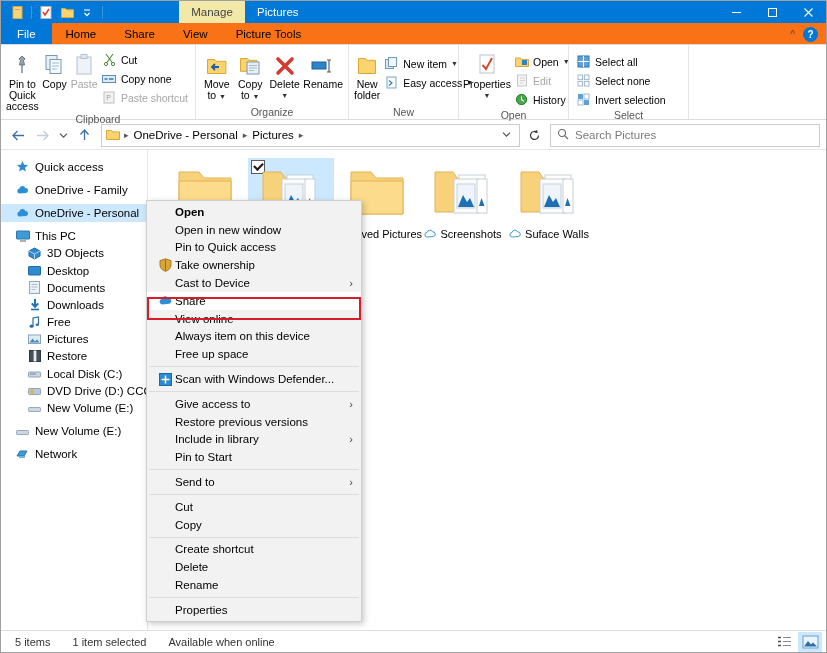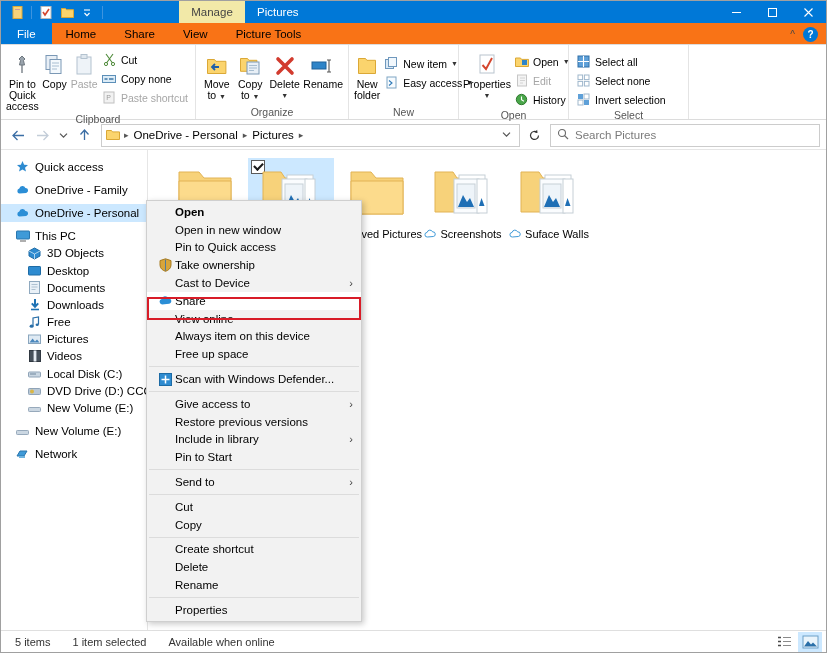--- a/index.html
+++ b/index.html
@@ -708,21 +708,21 @@
         </span>
         <span>Pictures</span>
       </div>
       <div class="nav-item indent">
         <span class="nav-ico">
           <svg width="12" height="12" viewBox="0 0 12 12">
               <rect x="0.5" y="0.5" width="11" height="11" fill="#46505a" stroke="#2f3740"></rect>
               <rect x="4.6" y="0.5" width="2.8" height="11" fill="#e6ecf2"></rect>
             </svg>
         </span>
-        <span>Videos</span>
+        <span>Restore</span>
       </div>
       <div class="nav-item indent">
         <span class="nav-ico">
           <svg width="13" height="11" viewBox="0 0 13 11">
               <rect x="0.5" y="4" width="12" height="5" rx="0.8" fill="#c9d6e2" stroke="#8fa3b7"></rect>
               <rect x="2" y="5.4" width="6" height="1.2" fill="#7e94a8"></rect>
             </svg>
         </span>
         <span>Local Disk (C:)</span>
       </div>

